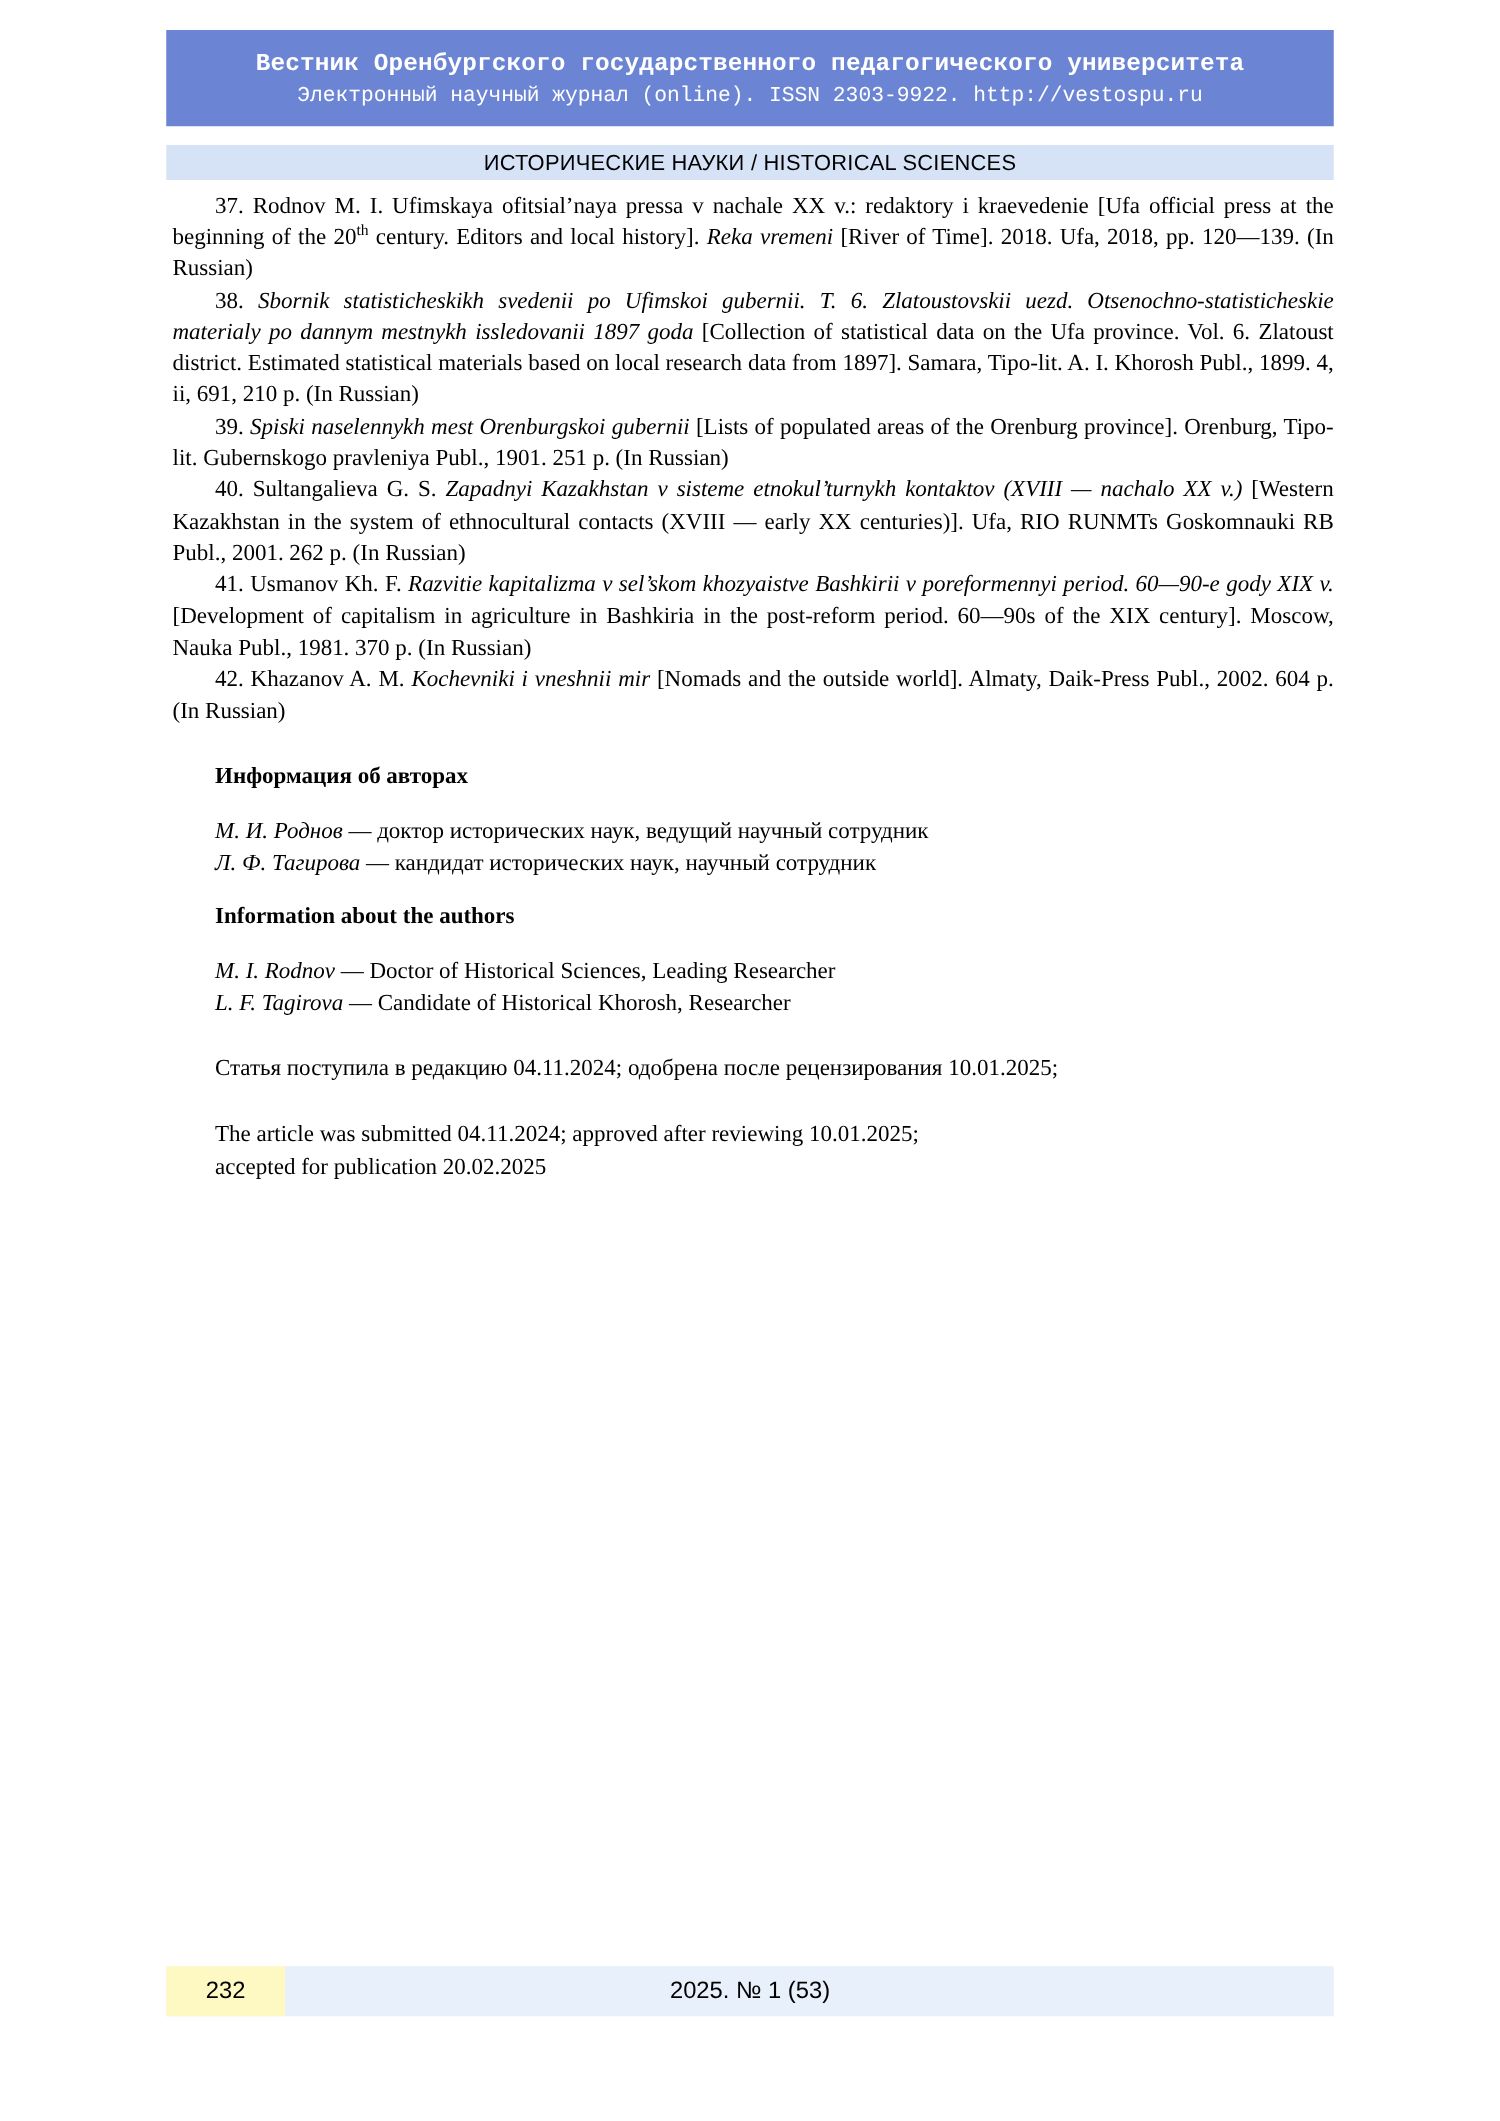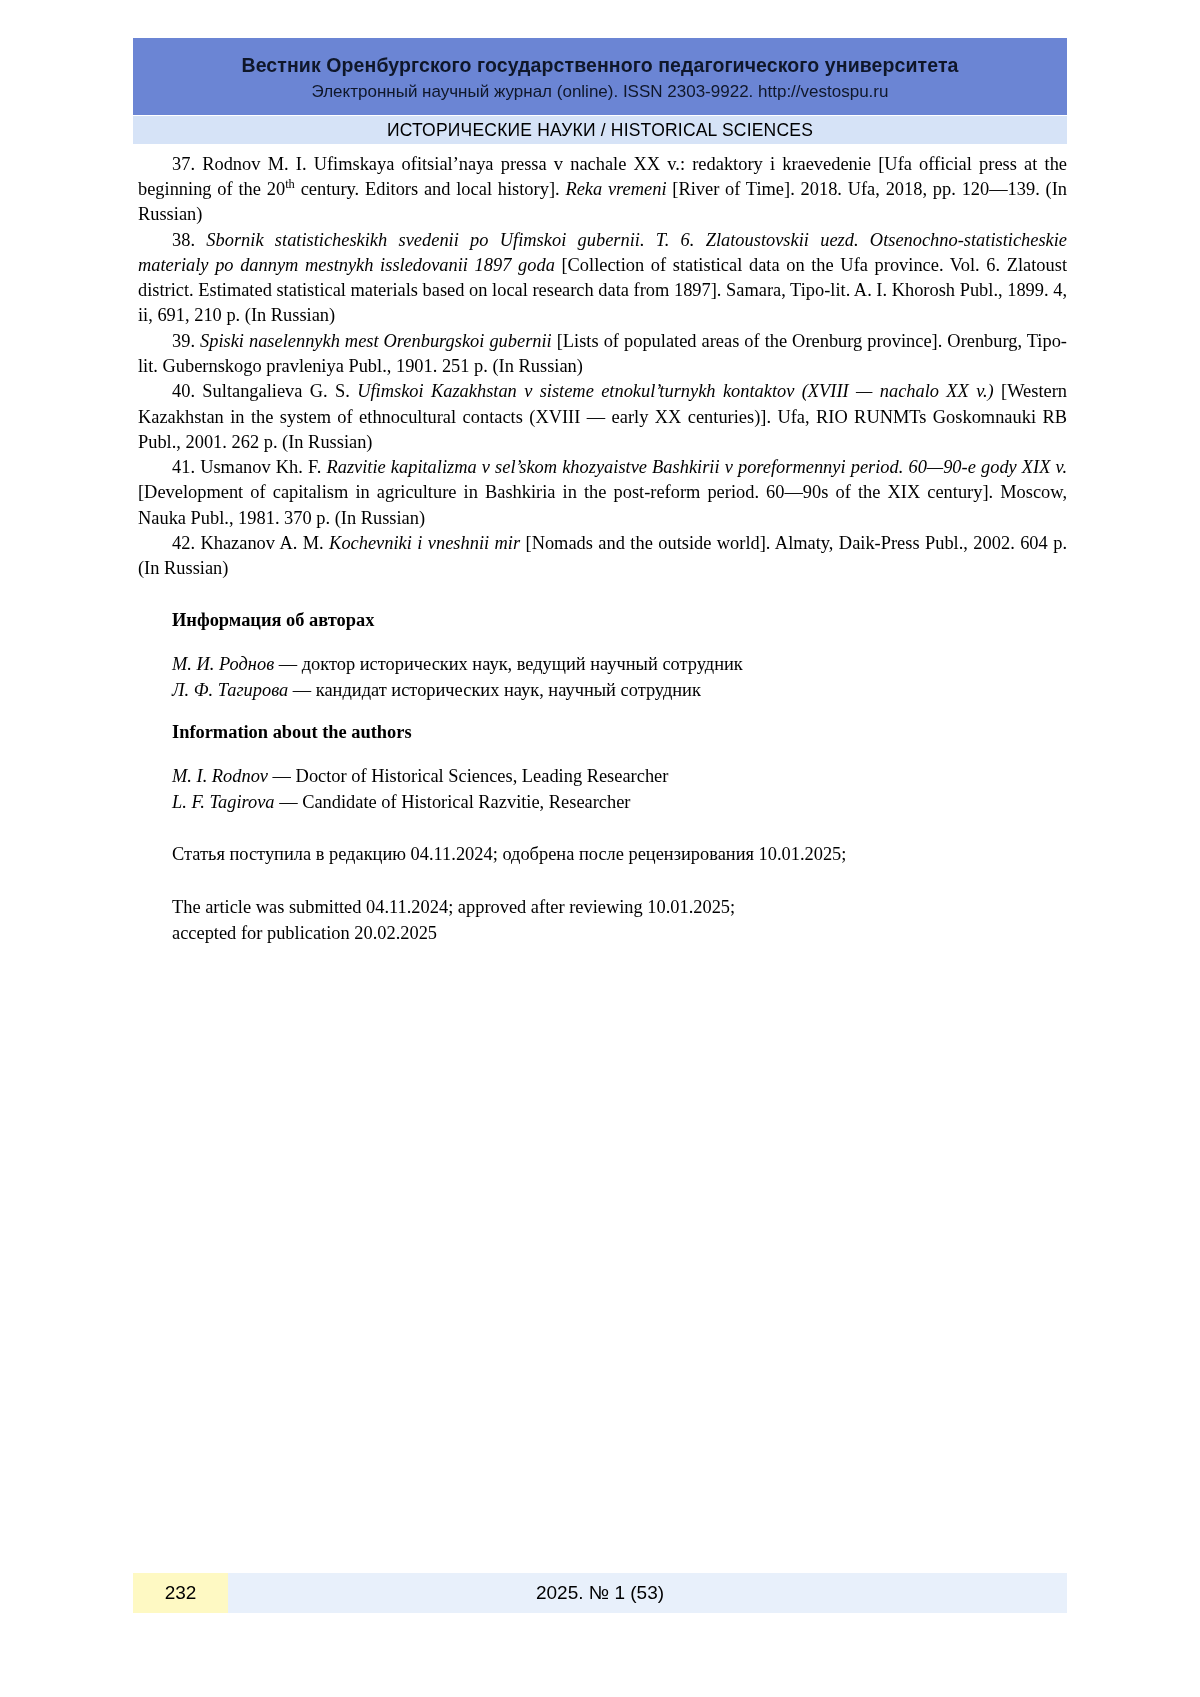--- a/index.html
+++ b/index.html
@@ -19,27 +19,27 @@
     position: absolute;
     left: 0; top: 0;
     width: 1200px;
     height: 1697px;
   }
 
   
   .header-band {
     position: absolute;
     left: 133px;
-    top: 38px;
+    top: 24px;
     width: 934px;
     height: 77px;
     background: #6b85d4;
-    color: #0f172a;
-    text-align: center;
-    font-family: Liberation Sans, sans-serif;
+    color: #ffffff;
+    text-align: center;
+    font-family: Liberation Mono, monospace;
     box-sizing: border-box;
     padding-top: 13px;
   }
   .header-title {
     font-size: 19.5px;
     font-weight: bold;
     letter-spacing: 0.1px;
     line-height: 1.45;
   }
   .header-sub {
@@ -173,21 +173,21 @@
       <i>Sbornik statisticheskikh svedenii po Ufimskoi gubernii. T. 6. Zlatoustovskii uezd. Otsenochno-statisticheskie materialy po dannym mestnykh issledovanii 1897 goda</i><span> [Collection of statistical data on the Ufa province. Vol. 6. Zlatoust district. Estimated statistical materials based on local research data from 1897]. Samara, Tipo-lit. A. I. Khorosh Publ., 1899. 4, ii, 691, 210 p. (In Russian)</span>
     </p>
 
     <p class="ref">
       <span>39.</span>
       <i>Spiski naselennykh mest Orenburgskoi gubernii</i><span> [Lists of populated areas of the Orenburg province]. Orenburg, Tipo-lit. Gubernskogo pravleniya Publ., 1901. 251 p. (In Russian)</span>
     </p>
 
     <p class="ref">
       <span>40.</span>
-      <span>Sultangalieva G. S. </span><i>Ufimskoi Kazakhstan v sisteme etnokul’turnykh kontaktov (XVIII — nachalo XX v.)</i><span> [Western Kazakhstan in the system of ethnocultural contacts (XVIII — early XX centuries)]. Ufa, RIO RUNMTs Goskomnauki RB Publ., 2001. 262 p. (In Russian)</span>
+      <span>Sultangalieva G. S. </span><i>Zapadnyi Kazakhstan v sisteme etnokul’turnykh kontaktov (XVIII — nachalo XX v.)</i><span> [Western Kazakhstan in the system of ethnocultural contacts (XVIII — early XX centuries)]. Ufa, RIO RUNMTs Goskomnauki RB Publ., 2001. 262 p. (In Russian)</span>
     </p>
 
     <p class="ref">
       <span>41.</span>
       <span>Usmanov Kh. F. </span><i>Razvitie kapitalizma v sel’skom khozyaistve Bashkirii v poreformennyi period. 60—90-e gody XIX v.</i><span> [Development of capitalism in agriculture in Bashkiria in the post-reform period. 60—90s of the XIX century]. Moscow, Nauka Publ., 1981. 370 p. (In Russian)</span>
     </p>
 
     <p class="ref">
       <span>42.</span>
       <span>Khazanov A. M. </span><i>Kochevniki i vneshnii mir</i><span> [Nomads and the outside world]. Almaty, Daik-Press Publ., 2002. 604 p. (In Russian)</span>
@@ -209,21 +209,21 @@
     <div class="gap-md"></div>
 
     <p class="subhead">Information about the authors</p>
 
     <div class="gap-md"></div>
 
     <p class="author-line">
       <span class="nm">M. I. Rodnov</span><span> — Doctor of Historical Sciences, Leading Researcher</span>
     </p>
     <p class="author-line">
-      <span class="nm">L. F. Tagirova</span><span> — Candidate of Historical Razvitie, Researcher</span>
+      <span class="nm">L. F. Tagirova</span><span> — Candidate of Historical Khorosh, Researcher</span>
     </p>
 
     <div class="gap-lg"></div>
 
     <p class="submitted">Статья поступила в редакцию 04.11.2024; одобрена после рецензирования 10.01.2025;</p>
 
     <div class="gap-lg"></div>
 
     <p class="submitted">The article was submitted 04.11.2024; approved after reviewing 10.01.2025;</p>
     <p class="submitted">accepted for publication 20.02.2025</p>

